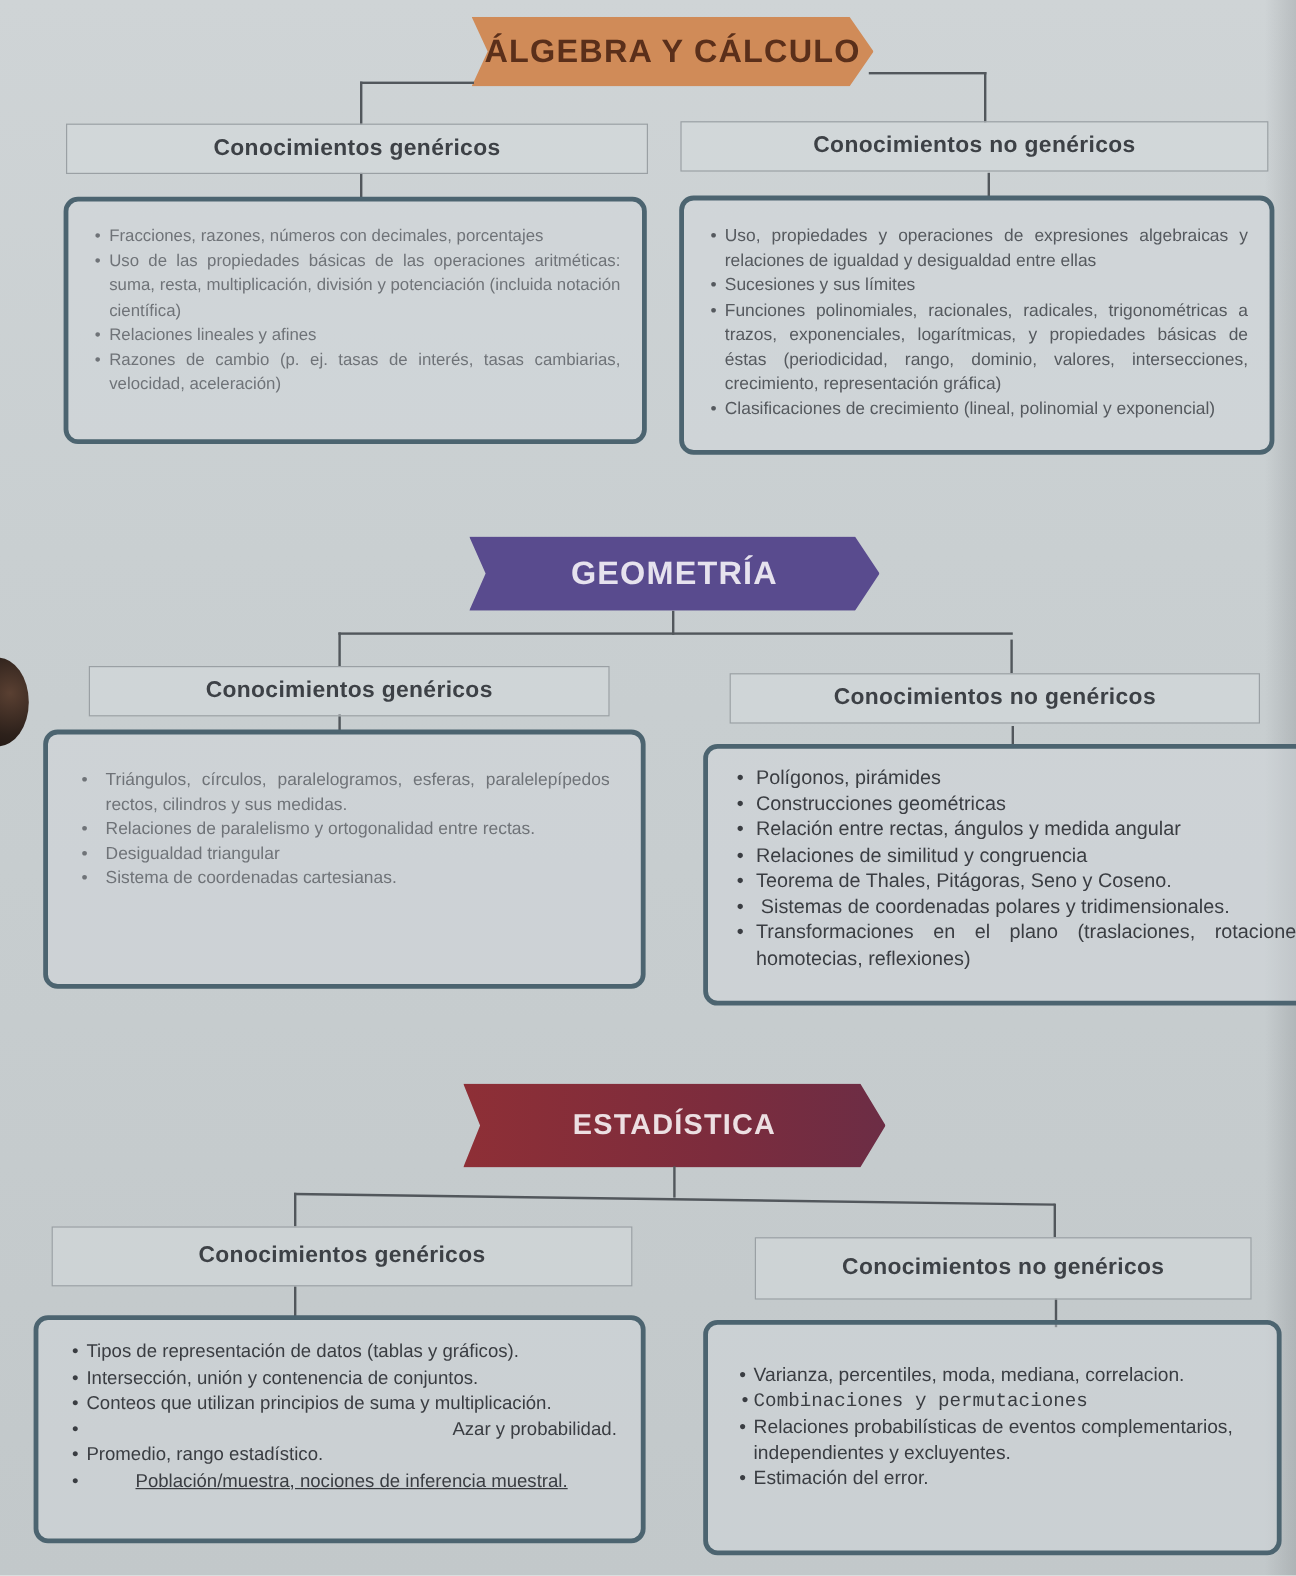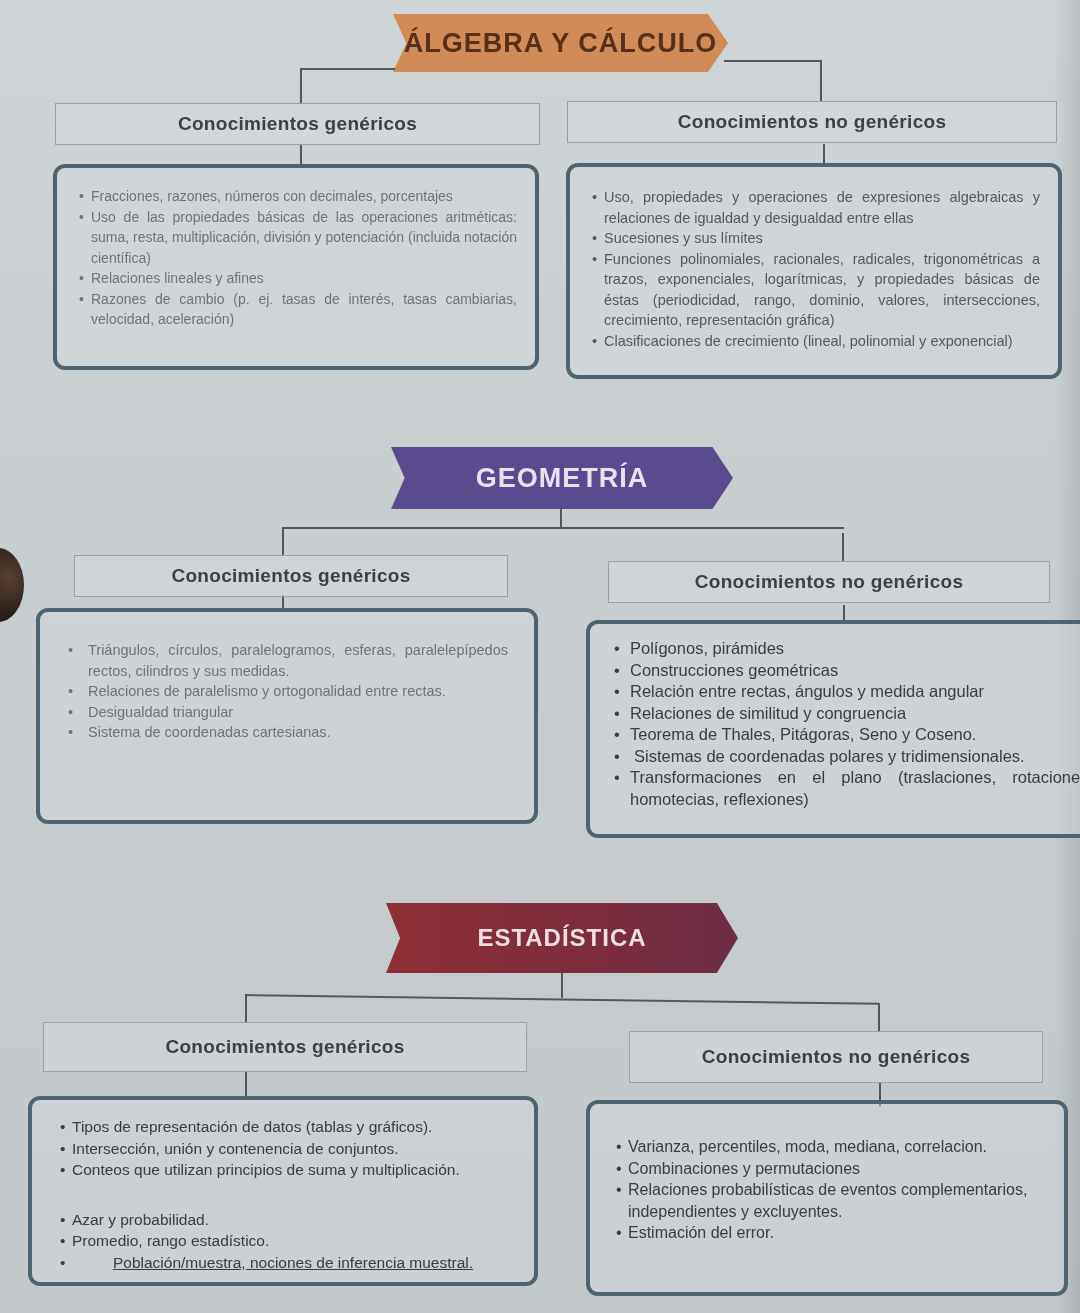--- a/index.html
+++ b/index.html
@@ -197,26 +197,26 @@
   </div>
   <div class="label-box" style="left:629px; top:1031px; width:412px; height:50px;">
     <span>Conocimientos no genéricos</span>
   </div>
 
   <div class="content-box txt-dark" style="left:28px; top:1096px; width:510px; height:190px; padding:16px 20px 10px 28px; font-size:15.5px; line-height:21.5px;">
     <ul>
       <li style="text-align:left;">Tipos de representación de datos (tablas y gráficos).</li>
       <li style="text-align:left;">Intersección, unión y contenencia de conjuntos.</li>
       <li style="text-align:left;">Conteos que utilizan principios de suma y multiplicación.</li>
-      <li style="text-align:left;margin-top:28px;">Azar y probabilidad.</li>
+      <li style="text-align:right;">Azar y probabilidad.</li>
       <li style="text-align:left;">Promedio, rango estadístico.</li>
       <li style="text-align:center;text-decoration:underline;">Población/muestra, nociones de inferencia muestral.</li>
     </ul>
   </div>
   <div class="content-box txt-dark" style="left:586px; top:1100px; width:482px; height:196px; padding:32px 14px 10px 26px; font-size:16px; line-height:21.5px;">
     <ul>
       <li style="text-align:left;">Varianza, percentiles, moda, mediana, correlacion.</li>
-      <li style="text-align:left;">Combinaciones y permutaciones</li>
+      <li style="text-align:left;font-family:Liberation Mono, monospace;">Combinaciones y permutaciones</li>
       <li style="text-align:left;">Relaciones probabilísticas de eventos complementarios, independientes y excluyentes.</li>
       <li style="text-align:left;">Estimación del error.</li>
     </ul>
   </div>
 </div>
 
 </body></html>

